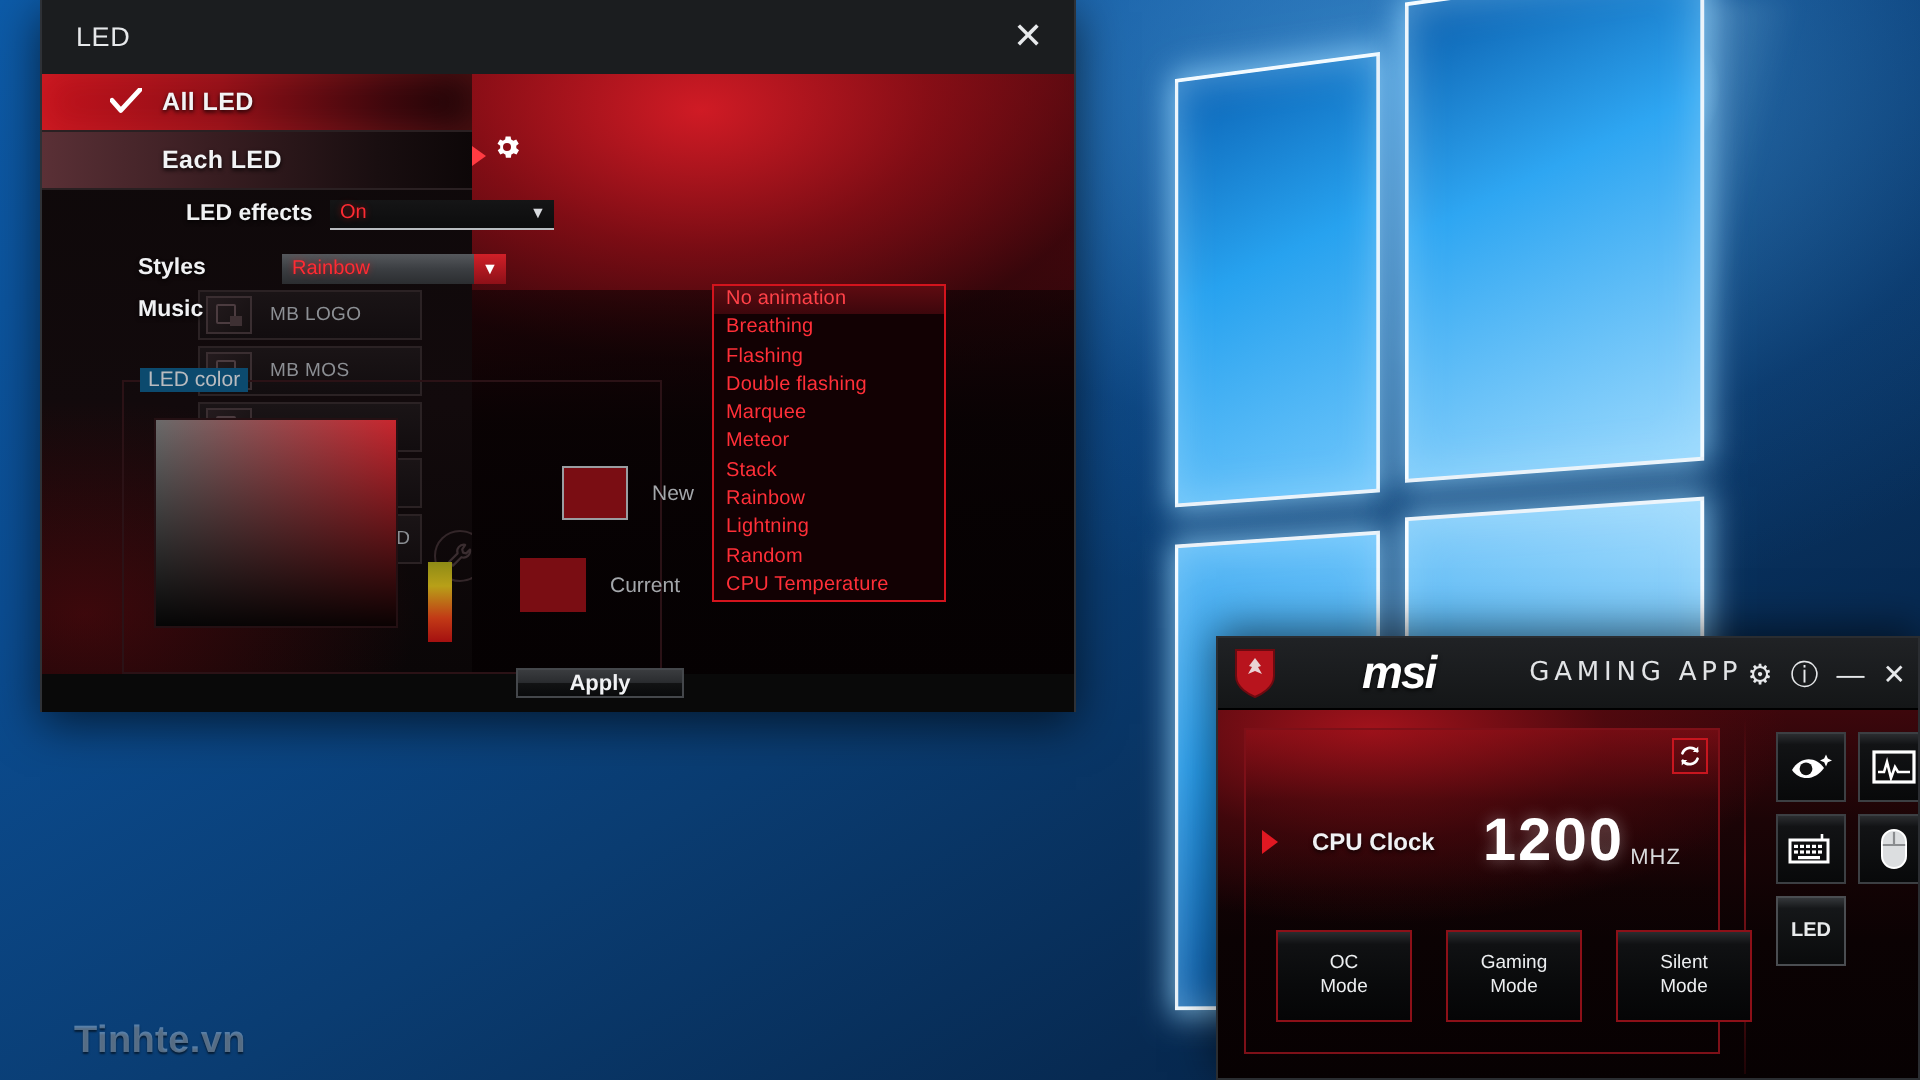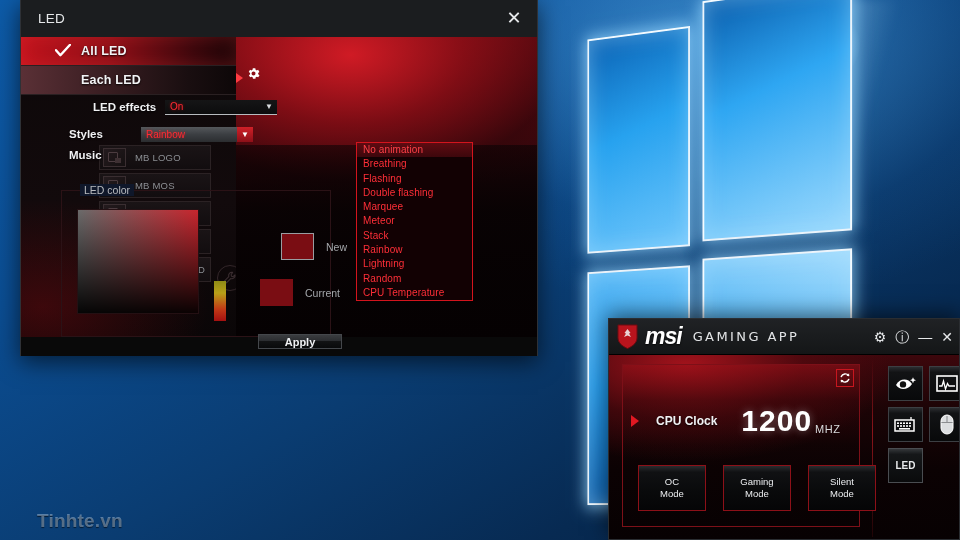--- a/index.html
+++ b/index.html
@@ -206,22 +206,22 @@
     background: linear-gradient(180deg,#5e0b11 0%, #3d070c 100%);
     color: #ff4148;
   }
 
   
   #led-color-box {
     position: absolute; left: 40px; top: 153px; width: 270px; height: 147px;
     border: 1px solid #2b1216; z-index: 2;
   }
   #led-color-title {
-    position: absolute; left: 18px; top: -7px; padding: 0 4px;
-    font-size: 10.5px; color: #b9bbbf; background: #0f172a; text-align: center;
+    position: absolute; left: 8px; top: -7px; padding: 0 4px;
+    font-size: 10.5px; color: #b9bbbf; background: #0c4a6e; text-align: center;
   }
   #color-sv {
     position: absolute; left: 15px; top: 18px; width: 122px; height: 105px;
     border: 1px solid #241013;
     background:
       linear-gradient(180deg, rgba(0,0,0,0) 0%, rgba(0,0,0,0.95) 100%),
       linear-gradient(90deg, #6a6a6a 0%, #c8262e 100%);
   }
   #hue-strip {
     position: absolute; left: 152px; top: 90px; width: 12px; height: 40px;
@@ -250,20 +250,21 @@
     position: absolute; left: 608px; top: 318px; width: 352px; height: 222px;
     background: #0a0506;
     border: 1px solid #2a2d31;
     box-shadow: 0 -4px 20px rgba(0,0,0,0.55);
     overflow: hidden;
   }
   #msi-titlebar {
     height: 36px; background: linear-gradient(180deg,#202225 0%, #141617 100%);
     display: flex; align-items: center; position: relative;
     border-bottom: 1px solid #000;
+    gap: 36px;
   }
   #msi-shield {
     width: 21px; height: 25px; margin-left: 8px; flex: none;
   }
   #msi-wordmark {
     font-size: 23px; font-weight: bold; font-style: italic;
     color: #ffffff; margin-left: 7px; letter-spacing: -1px;
     text-shadow: 0 1px 2px rgba(0,0,0,0.8);
   }
   #msi-subtitle {

